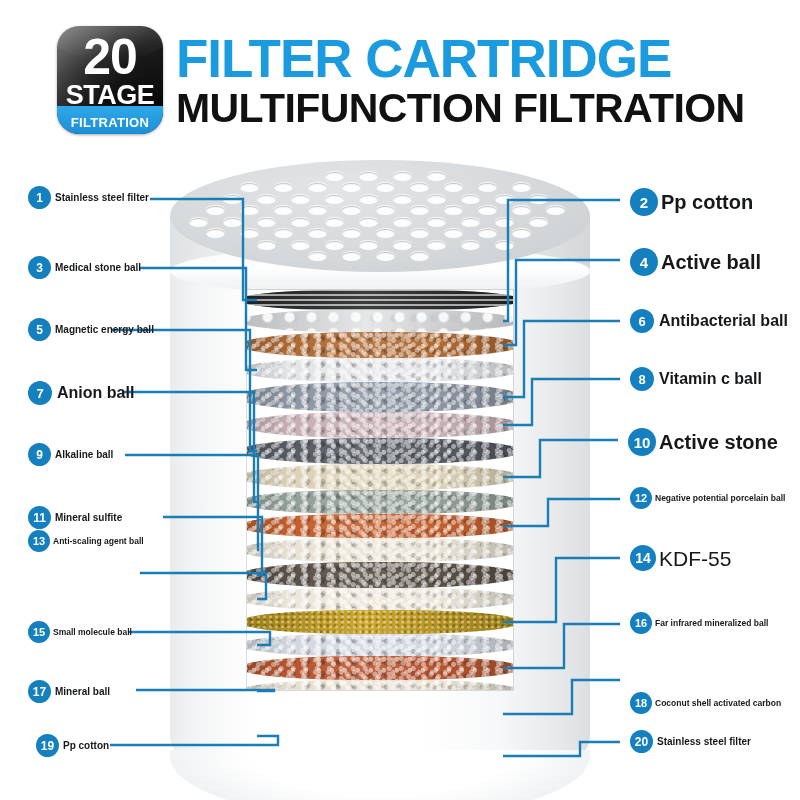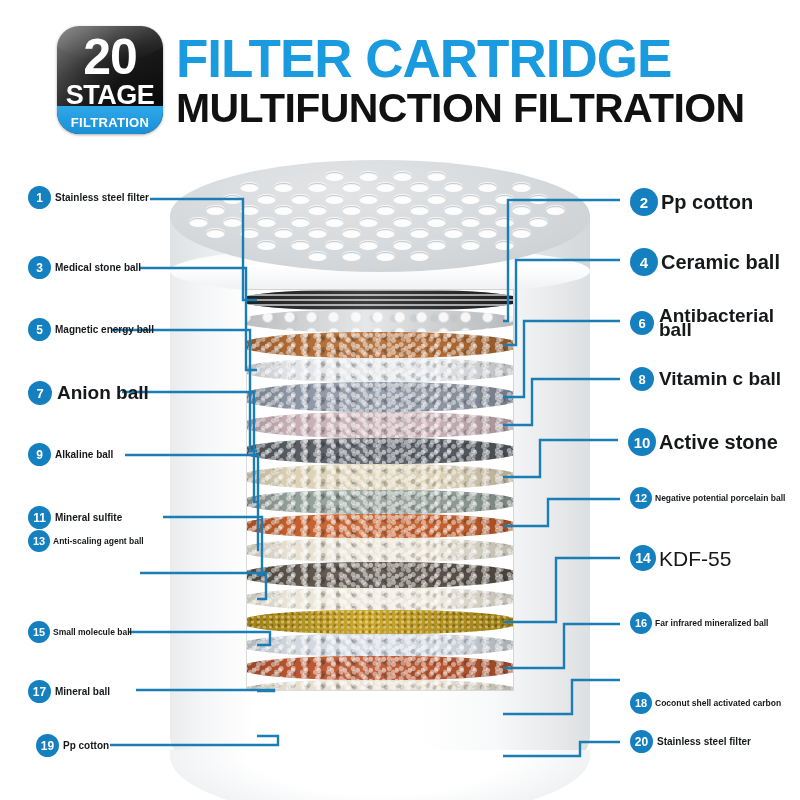--- a/index.html
+++ b/index.html
@@ -159,21 +159,21 @@
     flex:0 0 auto; border-radius:50%;
     background:#1580c0; color:#ffffff; font-weight:bold;
     display:flex; align-items:center; justify-content:center;
     text-align:center;
   }
   .lbl{ color:#16181a; font-weight:bold; }
 
   .sz-lg .badge{ width:28px; height:28px; font-size:15px; }
   .sz-lg .lbl{ font-size:20px; line-height:22px; margin-left:3px; }
   .sz-md .badge{ width:24px; height:24px; font-size:13px; }
-  .sz-md .lbl{ font-size:19px; line-height:14px; margin-left:5px; }
+  .sz-md .lbl{ font-size:16px; line-height:14px; margin-left:5px; }
   .sz-sm .badge{ width:23px; height:23px; font-size:12px; }
   .sz-sm .lbl{ font-size:10px; line-height:11px; margin-left:4px; }
   .sz-xs .badge{ width:22px; height:22px; font-size:11px; }
   .sz-xs .lbl{ font-size:8.5px; line-height:10px; margin-left:3px; }
   .sz-kdf .badge{ width:26px; height:26px; font-size:14px; }
   .sz-kdf .lbl{ font-size:21px; line-height:23px; margin-left:3px; font-weight:normal; }
 
   #leaders{ position:absolute; left:0; top:0; width:800px; height:800px; pointer-events:none; }
 </style>
 </head>
@@ -360,21 +360,21 @@
         <div class="lbl">Pp cotton</div>
       </div>
     </div>
   <div id="callouts-right">
       <div class="callout right sz-lg" style="left:630px;top:188px">
         <div class="badge">2</div>
         <div class="lbl">Pp cotton</div>
       </div>
       <div class="callout right sz-lg" style="left:630px;top:248px">
         <div class="badge">4</div>
-        <div class="lbl">Ceramic ball</div>
+        <div class="lbl">Active ball</div>
       </div>
       <div class="callout right sz-md" style="left:630px;top:309px">
         <div class="badge">6</div>
         <div class="lbl">Antibacterial ball</div>
       </div>
       <div class="callout right sz-md" style="left:630px;top:367px">
         <div class="badge">8</div>
         <div class="lbl">Vitamin c ball</div>
       </div>
       <div class="callout right sz-lg" style="left:628px;top:428px">

